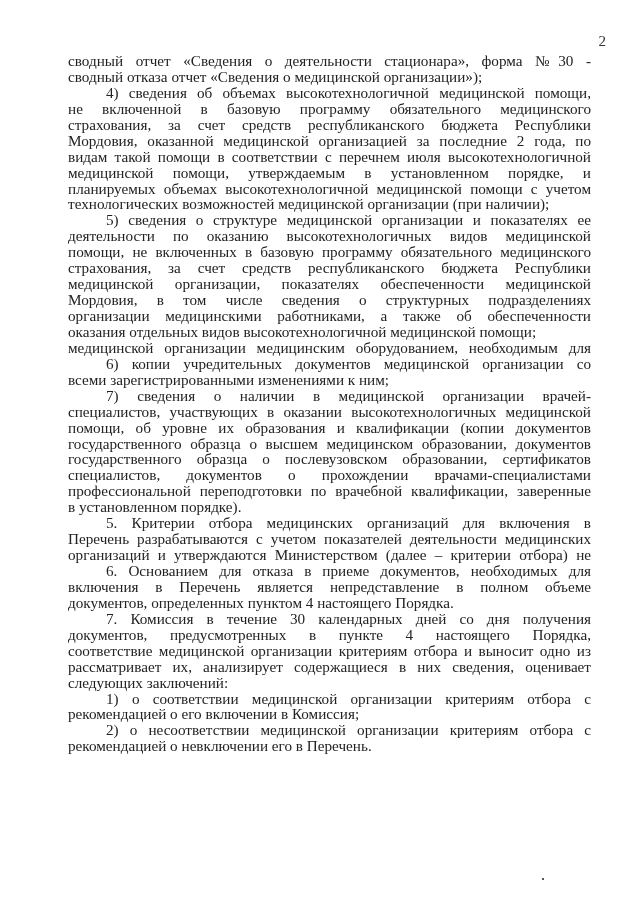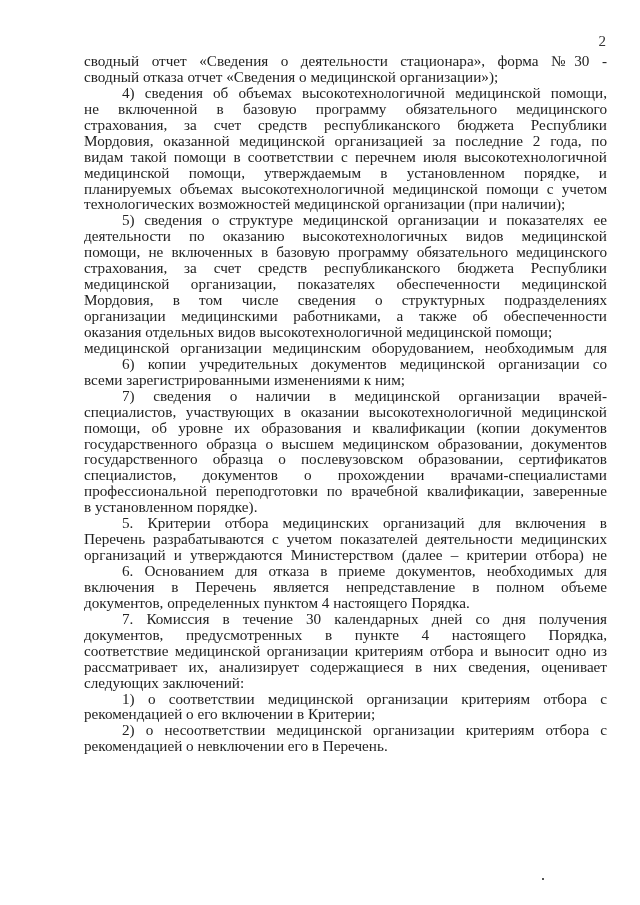--- a/index.html
+++ b/index.html
@@ -3,21 +3,21 @@
 <meta charset="utf-8">
 <style>
   html, body { margin: 0; padding: 0; background: #ffffff; }
   body { width: 640px; height: 905px; position: relative; overflow: hidden; }
   .page { position: absolute; left: 0; top: 0; width: 640px; height: 905px; background: #fff; }
   .page-number {
     position: absolute; top: 33px; left: 584px; width: 22px; text-align: right;
     font-family: "Liberation Serif", "DejaVu Serif", serif; font-size: 15px; color: #333;
   }
   .body-text {
-    position: absolute; left: 84px; top: 53px; width: 523px;
+    position: absolute; left: 68px; top: 53px; width: 523px;
     font-family: "Liberation Serif", "DejaVu Serif", serif;
     font-size: 15.2px; line-height: 15.95px; color: #222;
   }
   .para { margin: 0; }
   .line {
     display: block; text-align: justify; text-align-last: justify;
     white-space: nowrap; height: 15.95px; overflow: visible;
   }
   .line.last { text-align-last: left; }
   .line.ind { padding-left: 38px; }
@@ -61,21 +61,21 @@
       <span class="line">медицинской организации медицинским оборудованием, необходимым для</span>
     </p>
 
     <p class="para">
       <span class="line ind">6) копии учредительных документов медицинской организации со</span>
       <span class="line last">всеми зарегистрированными изменениями к ним;</span>
     </p>
 
     <p class="para">
       <span class="line ind">7) сведения о наличии в медицинской организации врачей-</span>
-      <span class="line">специалистов, участвующих в оказании высокотехнологичной медицинской</span>
+      <span class="line">специалистов, участвующих в оказании высокотехнологичных медицинской</span>
       <span class="line">помощи, об уровне их образования и квалификации (копии документов</span>
       <span class="line">государственного образца о высшем медицинском образовании, документов</span>
       <span class="line">государственного образца о послевузовском образовании, сертификатов</span>
       <span class="line">специалистов, документов о прохождении врачами-специалистами</span>
       <span class="line">профессиональной переподготовки по врачебной квалификации, заверенные</span>
       <span class="line last">в установленном порядке).</span>
     </p>
 
     <p class="para">
       <span class="line ind">5. Критерии отбора медицинских организаций для включения в</span>
@@ -92,21 +92,21 @@
     <p class="para">
       <span class="line ind">7. Комиссия в течение 30 календарных дней со дня получения</span>
       <span class="line">документов, предусмотренных в пункте 4 настоящего Порядка,</span>
       <span class="line">соответствие медицинской организации критериям отбора и выносит одно из</span>
       <span class="line">рассматривает их, анализирует содержащиеся в них сведения, оценивает</span>
       <span class="line last">следующих заключений:</span>
     </p>
 
     <p class="para">
       <span class="line ind">1) о соответствии медицинской организации критериям отбора с</span>
-      <span class="line last">рекомендацией о его включении в Критерии;</span>
+      <span class="line last">рекомендацией о его включении в Комиссия;</span>
     </p>
 
     <p class="para">
       <span class="line ind">2) о несоответствии медицинской организации критериям отбора с</span>
       <span class="line last">рекомендацией о невключении его в Перечень.</span>
     </p>
 
   </div>
 
   <div class="stray-mark"></div>

